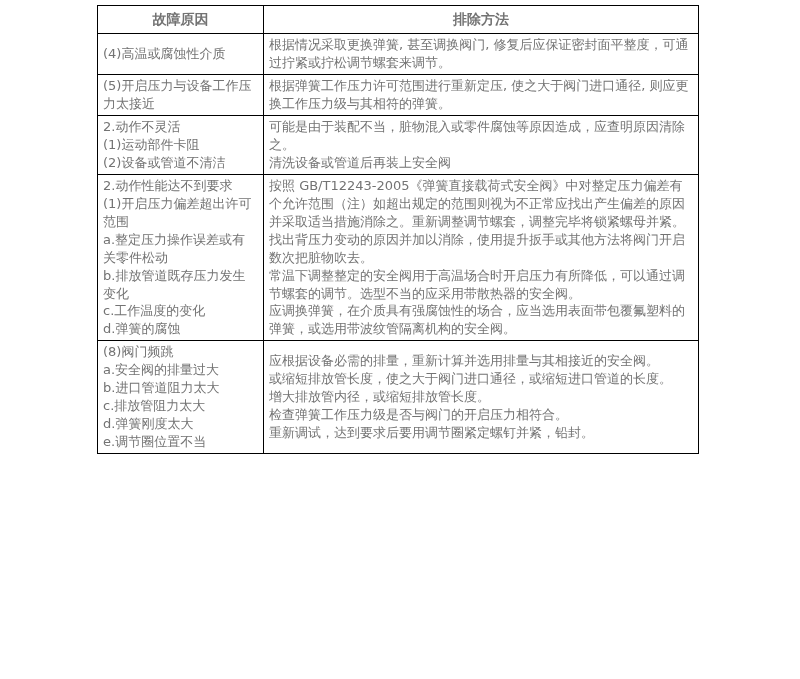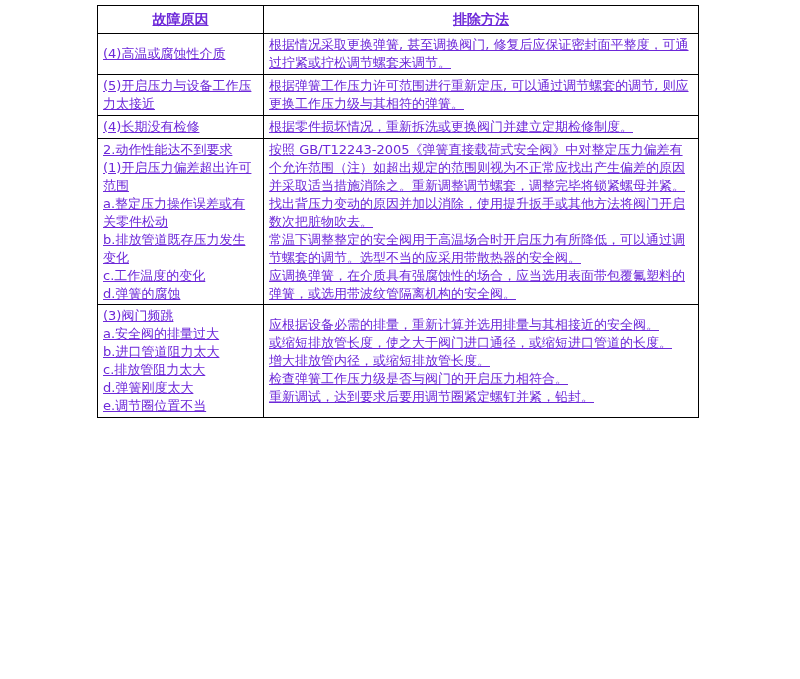--- a/index.html
+++ b/index.html
@@ -25,24 +25,23 @@
     background: #ffffff;
   }
   table.fault-table col.col-cause  { width: 166px; }
   table.fault-table col.col-remedy { width: 435px; }
   table.fault-table th,
   table.fault-table td {
     border: 1px solid #000000;
     vertical-align: middle;
     font-size: 13px;
     line-height: 1.38;
-    color: #6d28d9;
+    color: #737373;
     word-break: break-all;
     overflow-wrap: break-word;
-    text-decoration: underline;
   }
   table.fault-table th {
     font-size: 14px;
     font-weight: bold;
     text-align: center;
     padding: 4px 4px;
     height: 18px;
   }
   table.fault-table td {
     padding: 2px 5px 2px 5px;
@@ -72,50 +71,53 @@
           </td>
           <td>
             <div class="cell-line">根据情况采取更换弹簧, 甚至调换阀门, 修复后应保证密封面平整度，可通过拧紧或拧松调节螺套来调节。</div>
           </td>
         </tr>
         <tr>
           <td>
             <div class="cell-line">(5)开启压力与设备工作压力太接近</div>
           </td>
           <td>
-            <div class="cell-line">根据弹簧工作压力许可范围进行重新定压, 可以通过调节螺套的调节, 则应更换工作压力级与其相符的弹簧。</div>
+            <div class="cell-line">根据弹簧工作压力许可范围进行重新定压, 使之大于阀门进口通径, 则应更换工作压力级与其相符的弹簧。</div>
           </td>
         </tr>
         <tr>
           <td>
-            <div class="cell-line">(4)长期没有检修</div>
+            <div class="cell-line">2.动作不灵活</div>
+            <div class="cell-line">(1)运动部件卡阻</div>
+            <div class="cell-line">(2)设备或管道不清洁</div>
           </td>
           <td>
-            <div class="cell-line">根据零件损坏情况，重新拆洗或更换阀门并建立定期检修制度。</div>
+            <div class="cell-line">可能是由于装配不当，脏物混入或零件腐蚀等原因造成，应查明原因清除之。</div>
+            <div class="cell-line">清洗设备或管道后再装上安全阀</div>
           </td>
         </tr>
         <tr>
           <td>
             <div class="cell-line">2.动作性能达不到要求</div>
             <div class="cell-line">(1)开启压力偏差超出许可范围</div>
             <div class="cell-line">a.整定压力操作误差或有关零件松动</div>
             <div class="cell-line">b.排放管道既存压力发生变化</div>
             <div class="cell-line">c.工作温度的变化</div>
             <div class="cell-line">d.弹簧的腐蚀</div>
           </td>
           <td>
             <div class="cell-line">按照 GB/T12243-2005《弹簧直接载荷式安全阀》中对整定压力偏差有个允许范围（注）如超出规定的范围则视为不正常应找出产生偏差的原因并采取适当措施消除之。重新调整调节螺套，调整完毕将锁紧螺母并紧。</div>
             <div class="cell-line">找出背压力变动的原因并加以消除，使用提升扳手或其他方法将阀门开启数次把脏物吹去。</div>
             <div class="cell-line">常温下调整整定的安全阀用于高温场合时开启压力有所降低，可以通过调节螺套的调节。选型不当的应采用带散热器的安全阀。</div>
             <div class="cell-line">应调换弹簧，在介质具有强腐蚀性的场合，应当选用表面带包覆氟塑料的弹簧，或选用带波纹管隔离机构的安全阀。</div>
           </td>
         </tr>
         <tr>
           <td>
-            <div class="cell-line">(3)阀门频跳</div>
+            <div class="cell-line">(8)阀门频跳</div>
             <div class="cell-line">a.安全阀的排量过大</div>
             <div class="cell-line">b.进口管道阻力太大</div>
             <div class="cell-line">c.排放管阻力太大</div>
             <div class="cell-line">d.弹簧刚度太大</div>
             <div class="cell-line">e.调节圈位置不当</div>
           </td>
           <td>
             <div class="cell-line">应根据设备必需的排量，重新计算并选用排量与其相接近的安全阀。</div>
             <div class="cell-line">或缩短排放管长度，使之大于阀门进口通径，或缩短进口管道的长度。</div>
             <div class="cell-line">增大排放管内径，或缩短排放管长度。</div>

